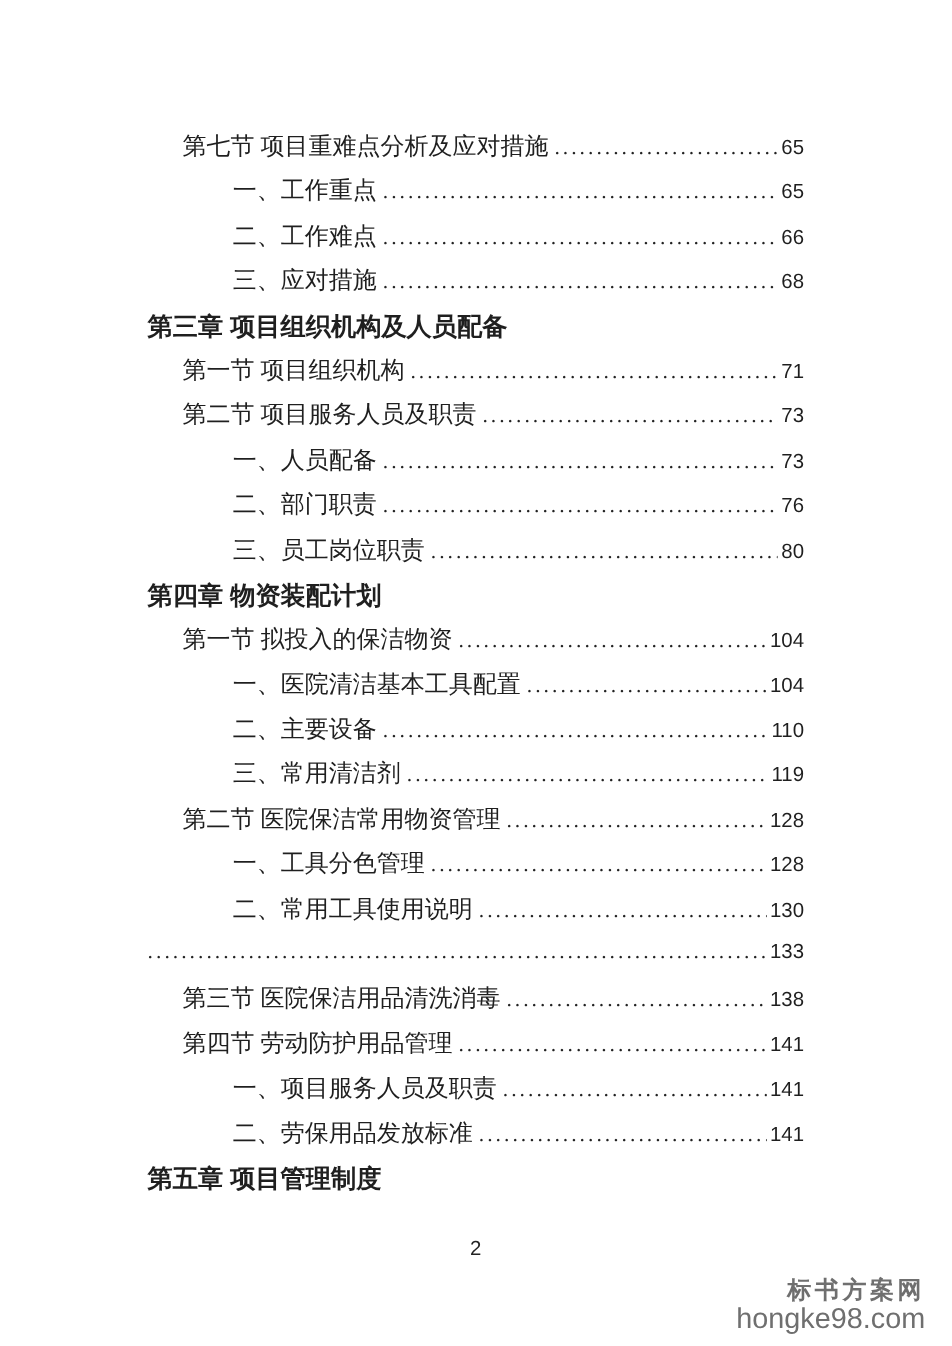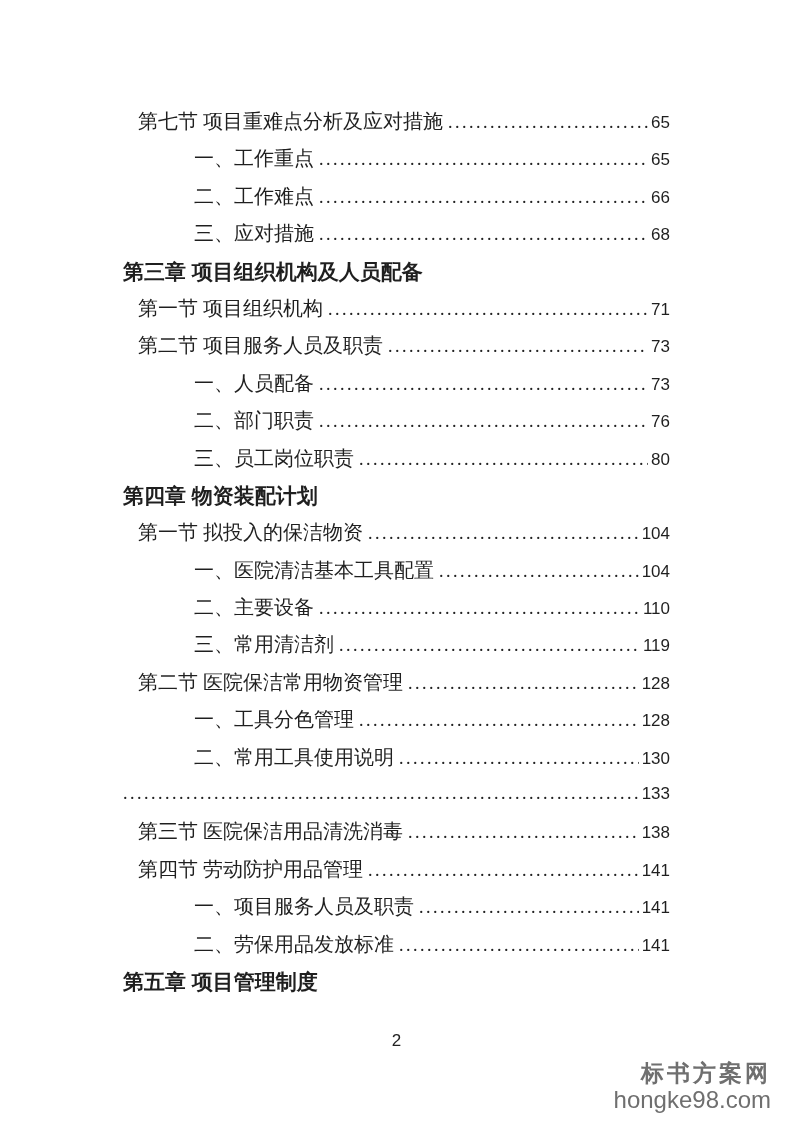--- a/index.html
+++ b/index.html
@@ -18,21 +18,21 @@
   }
   .toc-row {
     display:flex;
     align-items:baseline;
     height:30.4px;
     padding-top:7px;
     font-size:20px;
     overflow:hidden;
   }
   .toc-row .label { white-space:nowrap; }
-  .toc-row.section .label { margin-left:20px; }
+  .toc-row.section .label { margin-left:34px; }
   .toc-row.item    .label { margin-left:76px; }
   .toc-row.chapter {
     font-family:"Liberation Sans", sans-serif;
     font-weight:700;
     font-size:21px;
     flex-direction:column;
   }
   .leader {
     flex:1;
     overflow:hidden;
@@ -67,21 +67,21 @@
   .watermark {
     position:absolute;
     right:22px;
     bottom:9px;
     text-align:right;
     color:#6f6f6f;
     font-family:"Liberation Sans", sans-serif;
     line-height:1.1;
   }
   .watermark .wm-name {
-    font-size:23px;
+    font-size:20px;
     font-weight:700;
     letter-spacing:3px;
   }
   .watermark .wm-url {
     font-size:24px;
     font-weight:400;
     letter-spacing:0px;
   }
 </style>
 </head>

